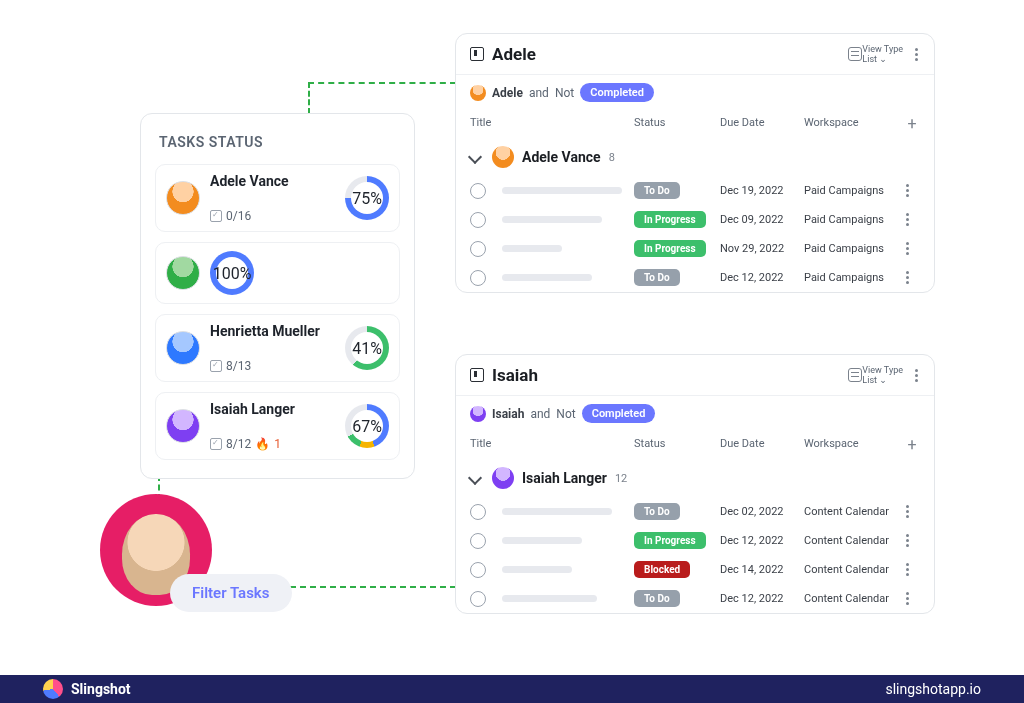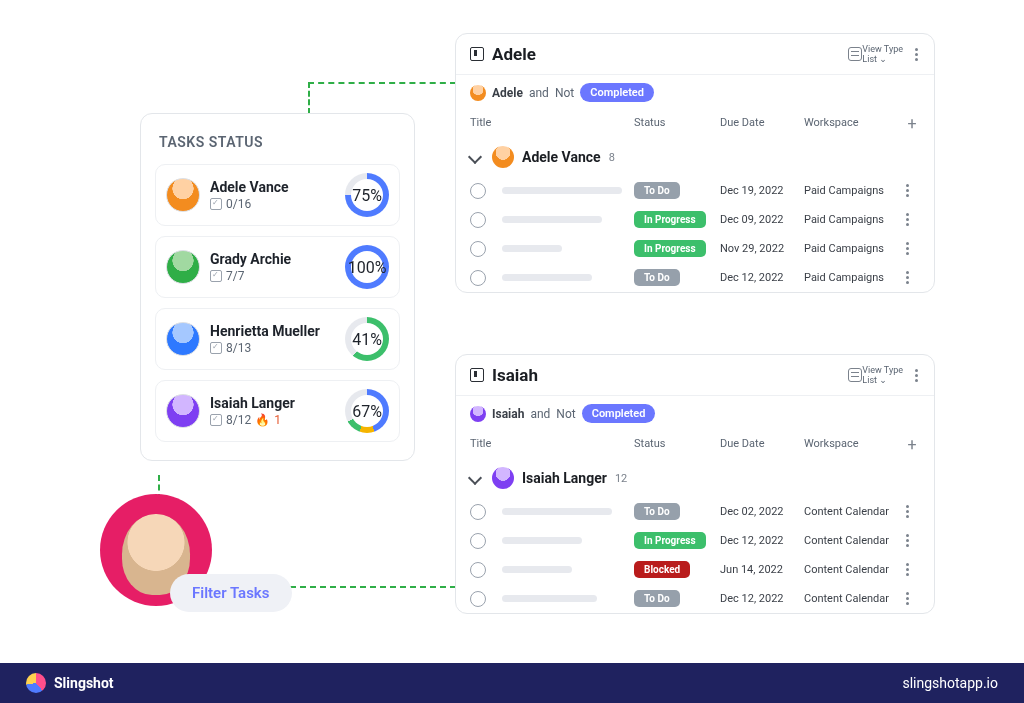--- a/index.html
+++ b/index.html
@@ -11,21 +11,21 @@
 .tasks-title{font-size:14px;letter-spacing:.5px;color:#5b6572;font-weight:600;margin:2px 4px 14px}
 .member{display:flex;align-items:center;background:#fff;border:1px solid #eef0f3;border-radius:10px;padding:8px 10px;margin-bottom:10px}
 .member:last-child{margin-bottom:0}
 .avatar{width:34px;height:34px;border-radius:50%;flex-shrink:0;margin-right:10px;border:1px solid #dcdfe4}
 .av-orange{background:radial-gradient(circle at 50% 30%,#ffd1a3 0 38%,#f38c1f 39% 100%)}
 .av-green{background:radial-gradient(circle at 50% 30%,#a1d9a1 0 38%,#2fae47 39% 100%)}
 .av-blue{background:radial-gradient(circle at 50% 30%,#a5c8ff 0 38%,#2e79ff 39% 100%)}
 .av-purple{background:radial-gradient(circle at 50% 30%,#d2b6ff 0 38%,#7e3ff2 39% 100%)}
 .m-info{flex:1;min-width:0}
 .m-name{font-size:14px;font-weight:700;color:#1e232b}
-.m-sub{display:flex;align-items:center;gap:4px;font-size:12px;color:#5b6572;margin-top:2px}
+.m-sub{display:flex;align-items:center;gap:4px;font-size:12px;color:#5b6572;margin-top:20px}
 .clip{width:12px;height:12px;border:1.3px solid #9aa2ad;border-radius:2px;position:relative;display:inline-block}
 .clip::after{content:"✓";position:absolute;font-size:8px;line-height:1;top:0;left:1px;color:#9aa2ad}
 .flame{color:#e65a30}
 
 .donut{width:44px;height:44px;border-radius:50%;display:flex;align-items:center;justify-content:center;flex-shrink:0}
 .donut span{font-size:16px;font-weight:400;color:#1e232b}
 
 
 .persona{position:absolute;left:100px;top:494px;width:112px;height:112px;border-radius:50%;background:#e61e66;overflow:hidden}
 .persona::after{content:"";position:absolute;left:20%;top:18%;width:60%;height:72%;border-radius:50% 50% 45% 45%;background:radial-gradient(circle at 50% 35%,#f6d7b8 0 45%,#d8b58f 46% 100%)}
@@ -80,21 +80,21 @@
 
 .dash{position:absolute;border:0;border-style:dashed;border-color:#2fae47}
 .d1a{left:308px;top:82px;width:0;height:32px;border-left-width:2px}
 .d1b{left:308px;top:82px;width:148px;height:0;border-top-width:2px}
 .d2a{left:158px;top:475px;width:0;height:101px;border-left-width:2px}
 .d2b{left:158px;top:577px;width:14px;height:0;border-top-width:2px}
 .d2c{left:280px;top:586px;width:176px;height:0;border-top-width:2px}
 .d2d{left:455px;top:480px;width:0;height:107px;border-left-width:2px}
 
 
-.footer{position:absolute;left:0;right:0;bottom:0;height:40px;background:#1f225f;display:flex;align-items:center;justify-content:space-between;padding:0 26px;color:#fff;font-size:14px}
+.footer{position:absolute;left:0;right:0;bottom:0;height:28px;background:#1f225f;display:flex;align-items:center;justify-content:space-between;padding:0 43px;color:#fff;font-size:14px}
 .brand{display:flex;align-items:center;gap:8px;font-weight:700}
 .logo{width:20px;height:20px;border-radius:50%;background:conic-gradient(#ff4f8b 0 140deg,#4f7bff 140deg 260deg,#ffd24f 260deg 360deg)}
 </style>
 </head>
 <body>
 <div class="canvas">
 
 <div class="dash d1a"></div>
 <div class="dash d1b"></div>
 <div class="dash d2a"></div>
@@ -115,27 +115,20 @@
             </div>
           </div>
           <div class="donut" style="background:conic-gradient(#4f7bff 0 270deg,#e7e9ee 270deg 360deg)">
             <div style="width:32px;height:32px;border-radius:50%;background:#fff;display:flex;align-items:center;justify-content:center">
               <span>75%</span>
             </div>
           </div>
         </div>
         <div class="member">
           <span class="avatar av-green"></span>
-          <div class="m-info">
-            <div class="m-name">Grady Archie</div>
-            <div class="m-sub">
-              <span class="clip"></span>
-              <span>7/7</span>
-            </div>
-          </div>
           <div class="donut" style="background:conic-gradient(#4f7bff 0 360deg)">
             <div style="width:32px;height:32px;border-radius:50%;background:#fff;display:flex;align-items:center;justify-content:center">
               <span>100%</span>
             </div>
           </div>
         </div>
         <div class="member">
           <span class="avatar av-blue"></span>
           <div class="m-info">
             <div class="m-name">Henrietta Mueller</div>
@@ -335,21 +328,21 @@
             <i></i>
             <i></i>
           </span>
         </div>
         <div class="row">
           <span class="ring"></span>
           <span class="r-title">
             <span class="skel" style="width:70px"></span>
           </span>
           <span class="r-status"><span class="badge b-block">Blocked</span></span>
-          <span class="r-due">Jun 14, 2022</span>
+          <span class="r-due">Dec 14, 2022</span>
           <span class="r-ws">Content Calendar</span>
           <span class="r-kebab kebab" style="margin-left:0">
             <i></i>
             <i></i>
             <i></i>
           </span>
         </div>
         <div class="row">
           <span class="ring"></span>
           <span class="r-title">

